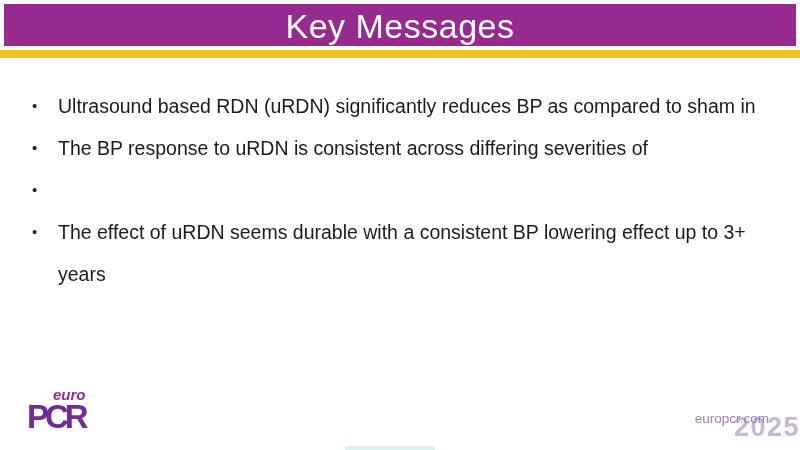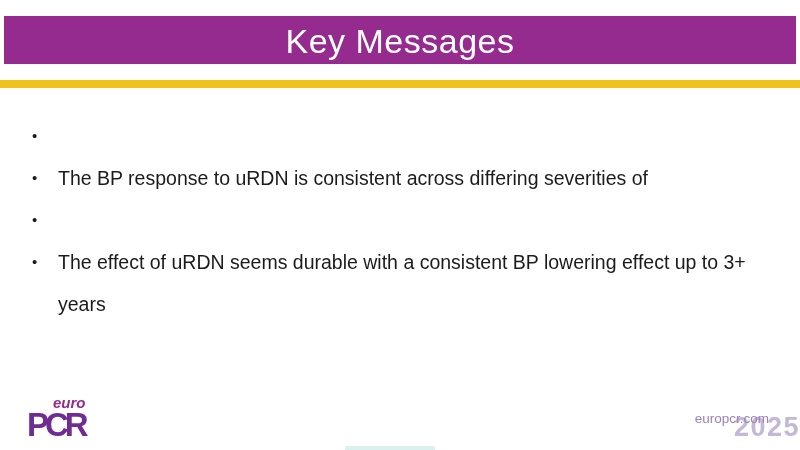--- a/index.html
+++ b/index.html
@@ -4,22 +4,22 @@
 <style>
   html, body { margin: 0; padding: 0; }
   body {
     width: 800px; height: 450px;
     background: #ffffff;
     font-family: "Liberation Sans", sans-serif;
     position: relative;
     overflow: hidden;
   }
   .banner {
-    margin: 16px 4px;
-    height: 48px;
+    margin: 4px 4px;
+    height: 42px;
     background: var(--banner-purple, #952B8E);
     display: flex; align-items: center; justify-content: center;
   }
   .banner-title {
     color: #ffffff;
     font-size: 34px;
     font-weight: 500;
     letter-spacing: 0.5px;
     padding-top: 2px;
   }
@@ -45,21 +45,21 @@
   }
   .bullet-lines {
     flex: 1;
     color: var(--text-black, #1B1B1B);
     font-size: 19.5px;
     line-height: 42px;
   }
   .bullet-line { white-space: nowrap; }
   .footer-logo {
     position: absolute;
-    left: 27px; bottom: 9px;
+    left: 27px; bottom: 17px;
     color: var(--logo-purple, #6F2C91);
     line-height: 1;
   }
   .footer-logo .logo-top {
     display: block;
     font-style: italic;
     font-weight: 700;
     font-size: 15px;
     margin-left: 26px;
     margin-bottom: 0px;
@@ -102,20 +102,21 @@
 <div class="banner">
   <div class="banner-title">Key Messages</div>
 </div>
 <div class="accent-rule"></div>
 
 <div class="bullet-area">
 
   <div class="bullet-item">
     <span class="bullet-dot">•</span>
     <div class="bullet-lines">
+      <div class="bullet-line">Ultrasound based RDN (uRDN) significantly reduces BP as compared to sham in</div>
     </div>
   </div>
 
   <div class="bullet-item">
     <span class="bullet-dot">•</span>
     <div class="bullet-lines">
       <div class="bullet-line">The BP response to uRDN is consistent across differing severities of</div>
     </div>
   </div>
 

